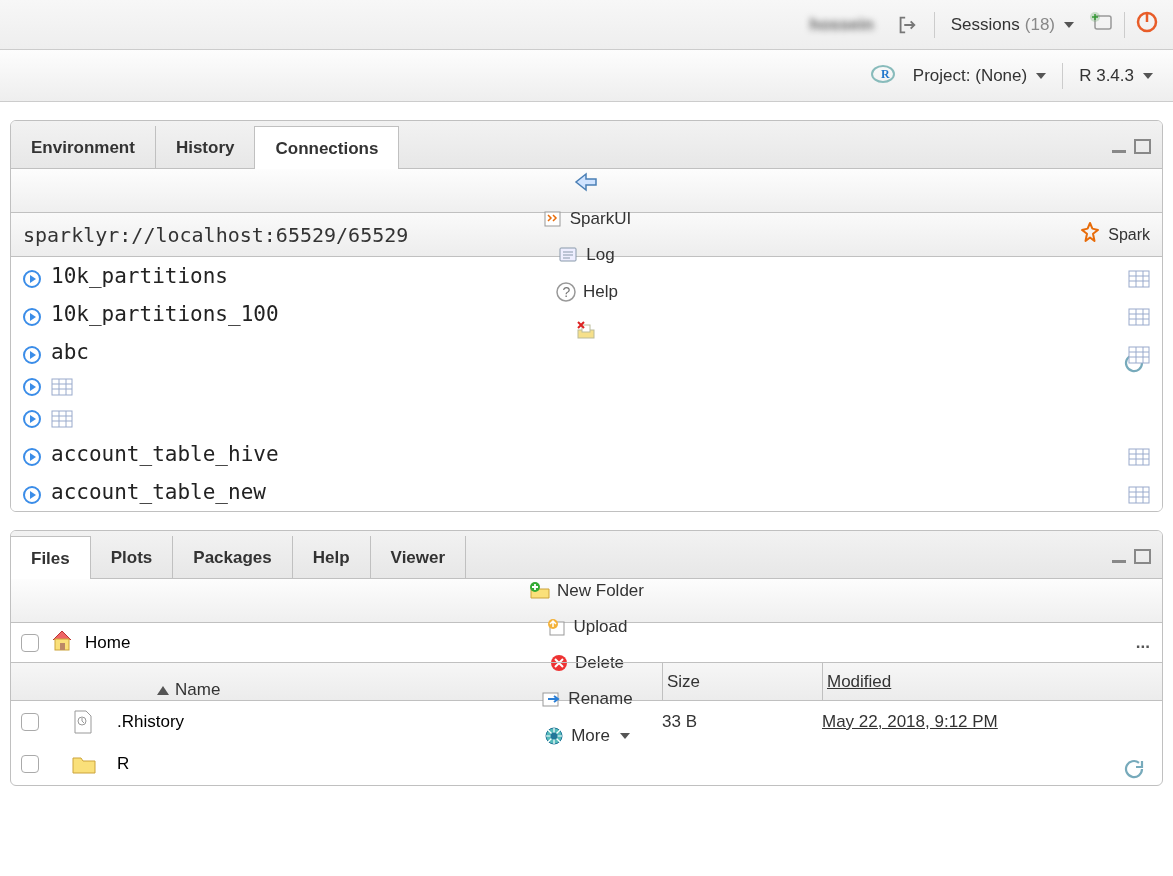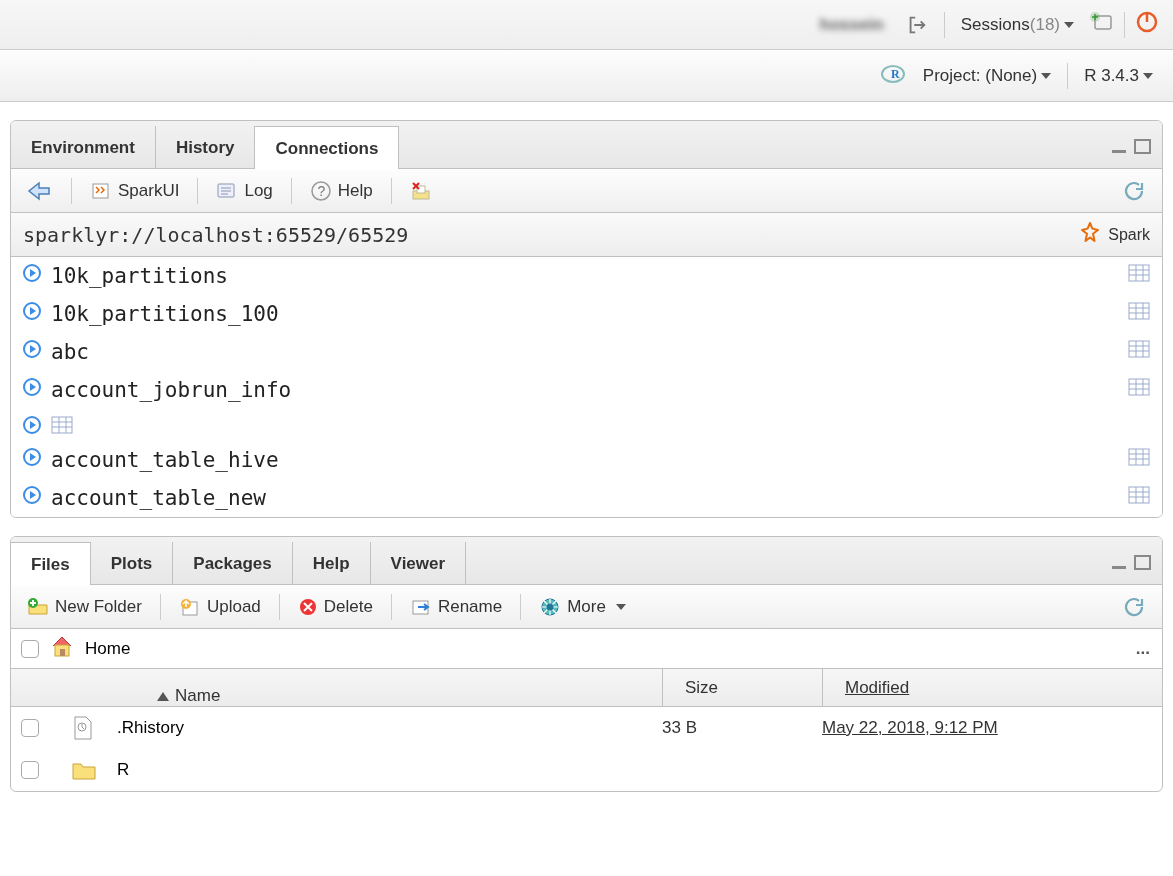--- a/index.html
+++ b/index.html
@@ -30,20 +30,21 @@
     padding: 0 6px;
   }
   .divider {
     width: 1px;
     height: 26px;
     background: #ccc;
   }
   .softbtn {
     display: inline-flex;
     align-items: center;
+    gap: 5px;
     padding: 2px 6px;
     cursor: pointer;
   }
   .count { color: #888; }
   .chev-down::after {
     content: "";
     display: inline-block;
     width: 0; height: 0;
     border-left: 5px solid transparent;
     border-right: 5px solid transparent;
@@ -100,20 +101,21 @@
     padding-bottom: 8px;
   }
   .toolbar {
     height: 44px;
     background: linear-gradient(#fdfdfd,#efefef);
     border-bottom: 1px solid #c0c0c0;
     display: flex;
     align-items: center;
     padding: 0 10px;
     gap: 6px;
+    flex-direction: column;
   }
   .toolbar .sep {
     width: 1px;
     height: 26px;
     background: #ccc;
     margin: 0 6px;
   }
   .toolbtn {
     display: inline-flex;
     align-items: center;
@@ -139,21 +141,21 @@
     gap: 6px;
     font-family: "Lucida Grande", "Segoe UI", Arial, sans-serif;
     font-size: 16px;
     justify-content: space-between;
   }
   .tablelist {
     background: #fff;
   }
   .trow {
     display: flex;
-    align-items: flex-start;
+    align-items: flex-end;
     padding: 7px 12px;
     font-family: "Lucida Console","Monaco",monospace;
     font-size: 21px;
     color: #222;
   }
   .trow .name { flex: 1; }
   .playcircle {
     width: 18px; height: 18px;
     border: 2px solid #3b8de8;
     border-radius: 50%;
@@ -224,21 +226,21 @@
     display:inline-block;
     width:0;height:0;
     border-left:6px solid transparent;
     border-right:6px solid transparent;
     border-bottom:9px solid #555;
     margin-right:6px;
     vertical-align:middle;
     position:relative; top:0px;
   }
   .filehead .col-name{ padding-left:40px; }
-  .filehead .vline{ border-left:1px solid #c0c0c0; height:100%; padding-left:22px; display:flex; align-items:center;}
+  .filehead .vline{ border-left:1px solid #c0c0c0; height:100%; padding-left:4px; display:flex; align-items:center;}
 </style>
 </head>
 <body>
 
 <div class="topbar">
   <span class="blur">hossein</span>
   <span class="softbtn">
     <svg width="22" height="22" viewBox="0 0 24 24">
         <path fill="none" stroke="#777" stroke-width="2" d="M10 4h-5v16h5 M20 12h-11 M16 8l4 4-4 4"></path>
       </svg>
@@ -387,21 +389,20 @@
             <rect x="1" y="1" width="20" height="16" fill="#fff" stroke="#9ac"></rect>
             <line x1="1" y1="6" x2="21" y2="6" stroke="#9ac"></line>
             <line x1="1" y1="11" x2="21" y2="11" stroke="#9ac"></line>
             <line x1="8" y1="1" x2="8" y2="17" stroke="#9ac"></line>
             <line x1="15" y1="1" x2="15" y2="17" stroke="#9ac"></line>
           </svg>
         </span>
     </div>
     <div class="trow">
       <span class="playcircle"></span>
-      <span class="name">account_jobrun_info</span>
       <span class="gridicon">
           <svg width="22" height="18">
             <rect x="1" y="1" width="20" height="16" fill="#fff" stroke="#9ac"></rect>
             <line x1="1" y1="6" x2="21" y2="6" stroke="#9ac"></line>
             <line x1="1" y1="11" x2="21" y2="11" stroke="#9ac"></line>
             <line x1="8" y1="1" x2="8" y2="17" stroke="#9ac"></line>
             <line x1="15" y1="1" x2="15" y2="17" stroke="#9ac"></line>
           </svg>
         </span>
     </div>

